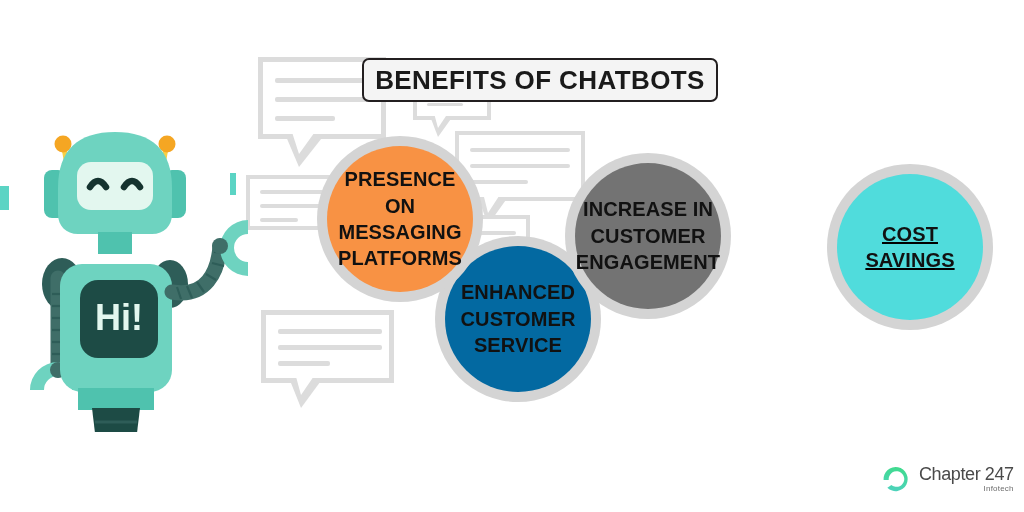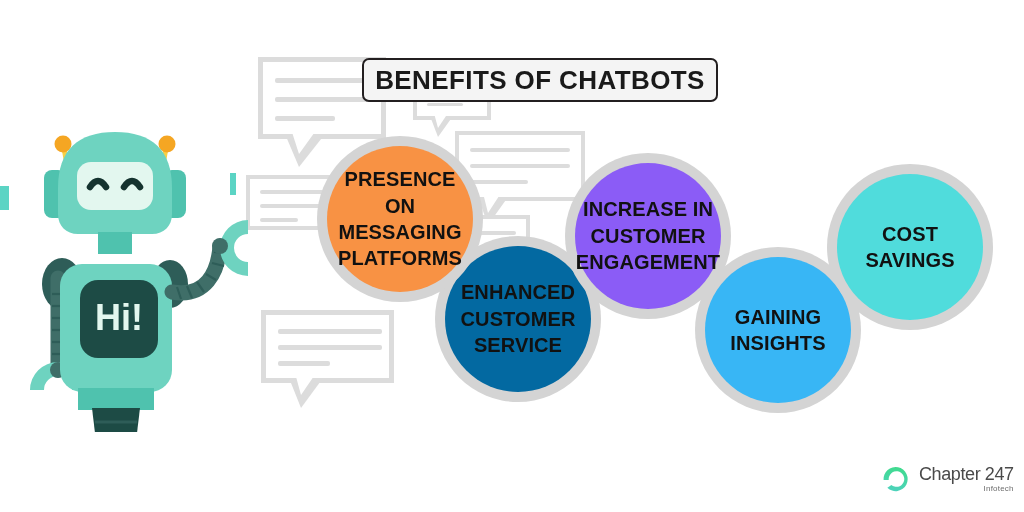--- a/index.html
+++ b/index.html
@@ -353,33 +353,28 @@
     </div>
   </div>
 
   <div class="circle" id="circle-1" style="background: rgb(212, 212, 212);">
     <div class="inner" style="background: #0369a1;">
       <span class="label">ENHANCED<br>CUSTOMER<br>SERVICE</span>
     </div>
   </div>
 
   <div class="circle" id="circle-2" style="background: rgb(212, 212, 212);">
-    <div class="inner" style="background: #8b5cf6;">
+    <div class="inner" style="background: #737373;">
       <span class="label">INCREASE IN<br>CUSTOMER<br>ENGAGEMENT</span>
     </div>
   </div>
 
-  <div class="circle" id="circle-3" style="background: rgb(212, 212, 212);">
-    <div class="inner" style="background: rgb(56, 182, 245);">
-      <span class="label">GAINING<br>INSIGHTS</span>
-    </div>
-  </div>
 
   <div class="circle" id="circle-4" style="background: rgb(212, 212, 212);">
-    <div class="inner" style="background: rgb(80, 220, 220);">
+    <div class="inner" style="background: rgb(80, 220, 220); text-decoration: underline;">
       <span class="label">COST<br>SAVINGS</span>
     </div>
   </div>
 
   <div id="logo">
     <svg id="logo-mark" viewBox="0 0 48 48">
       <defs>
         <linearGradient id="lg" x1="0" y1="1" x2="1" y2="0">
           <stop offset="0%" stop-color="#3ddc84"></stop>
           <stop offset="100%" stop-color="#4fd1c5"></stop>

